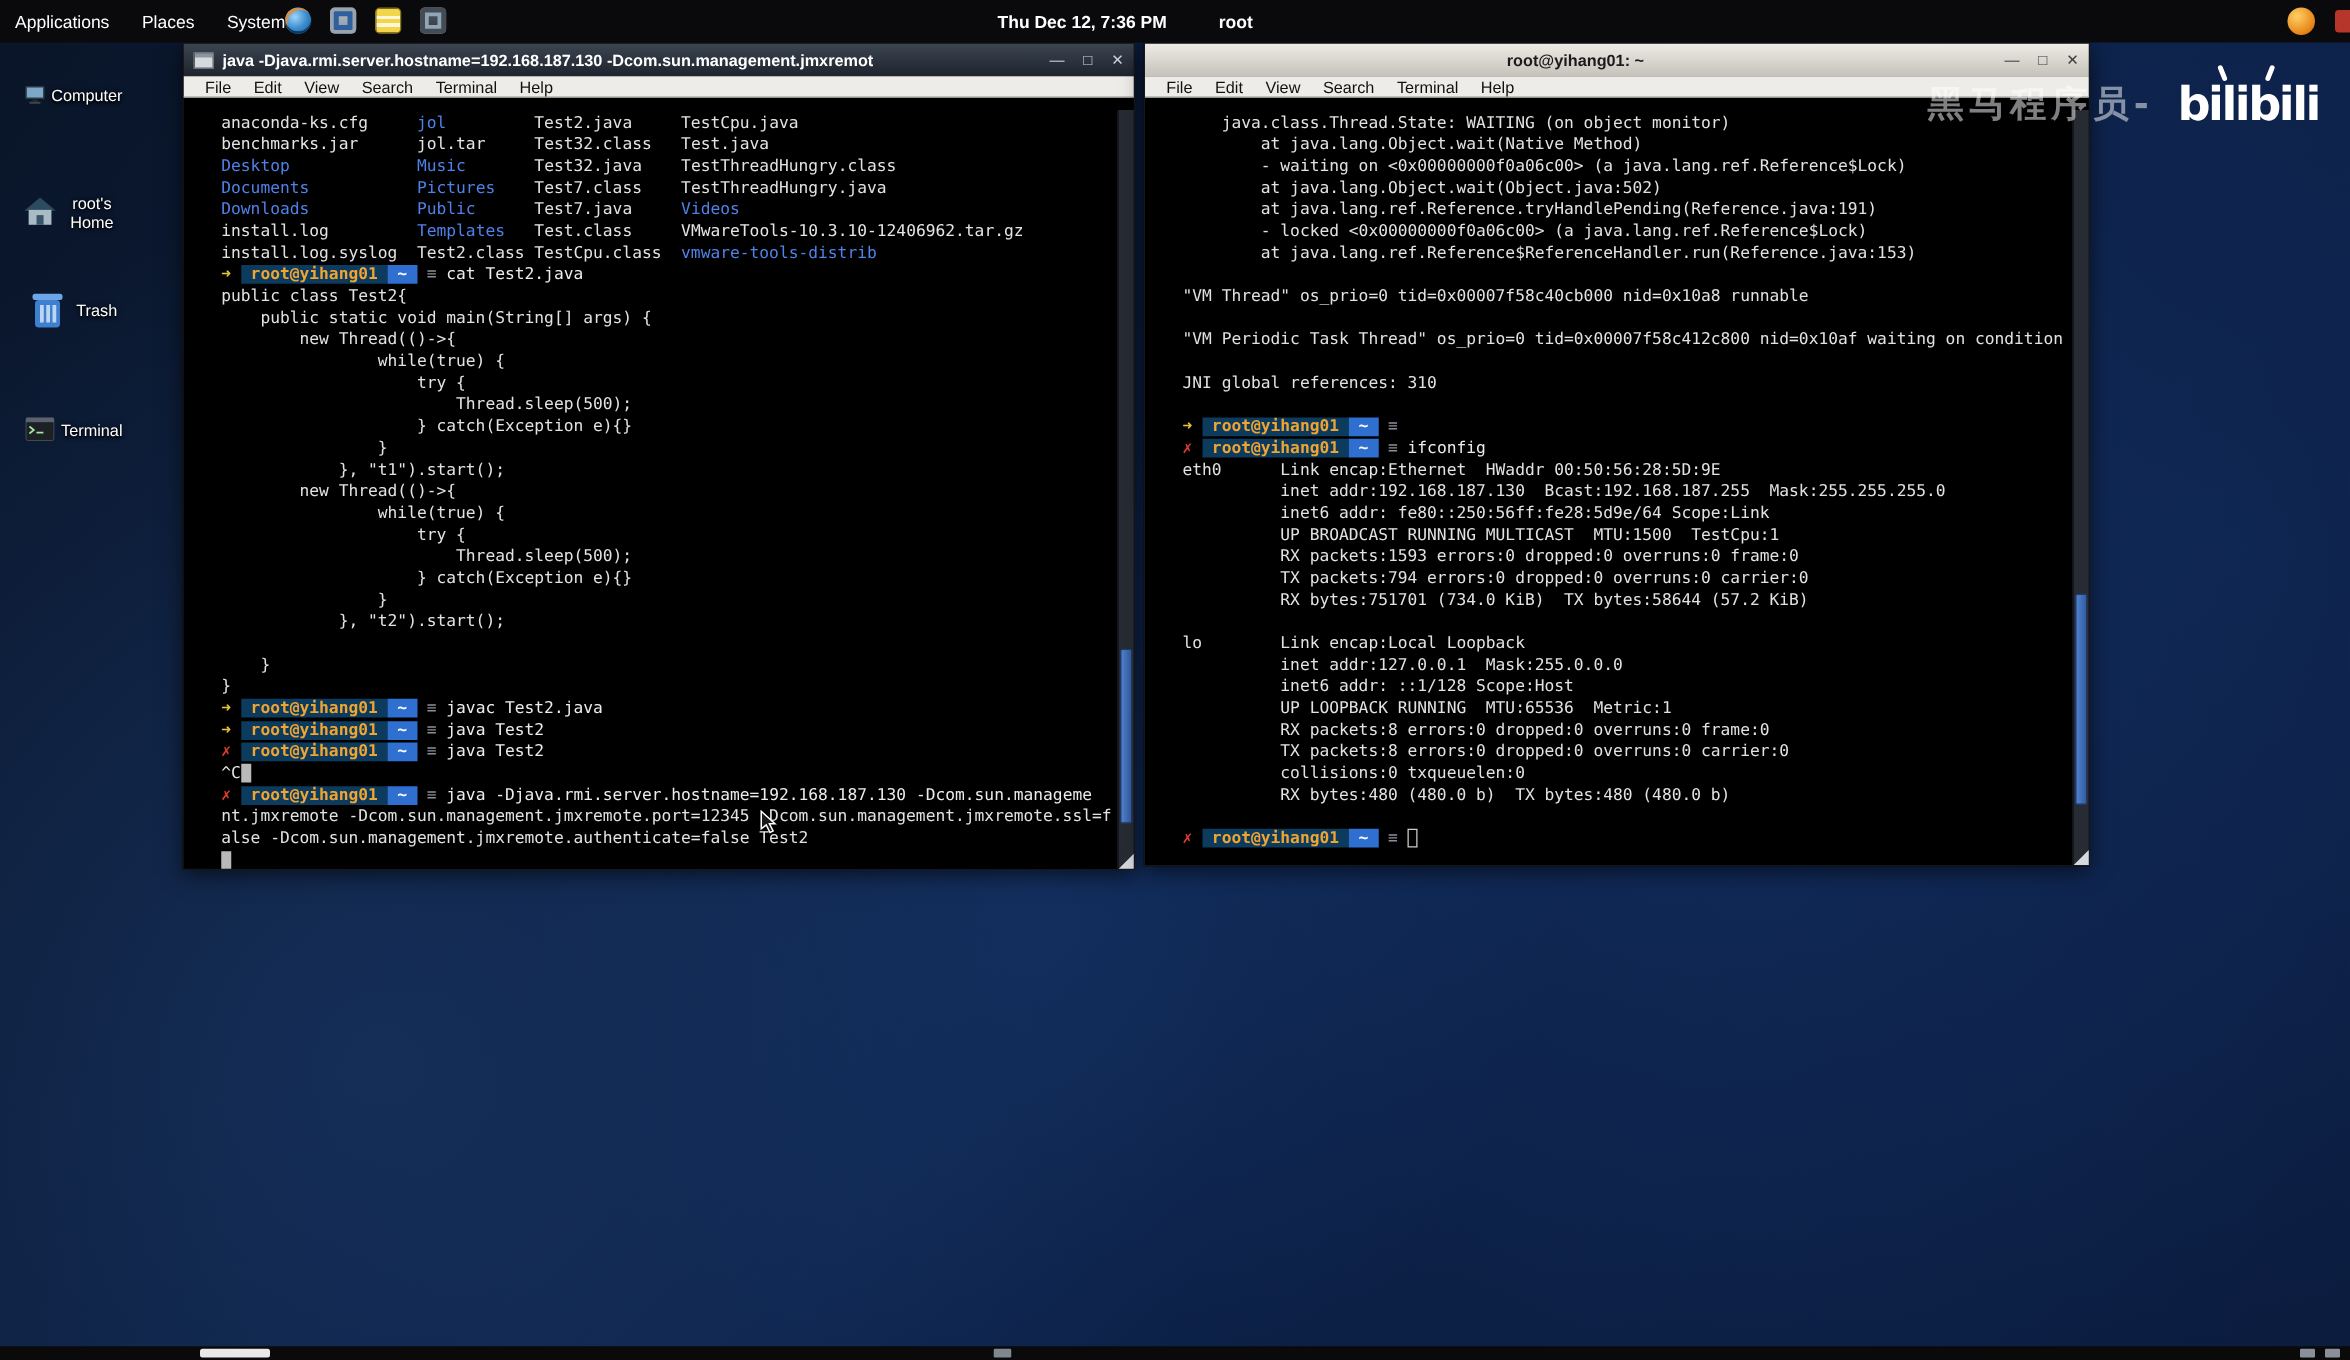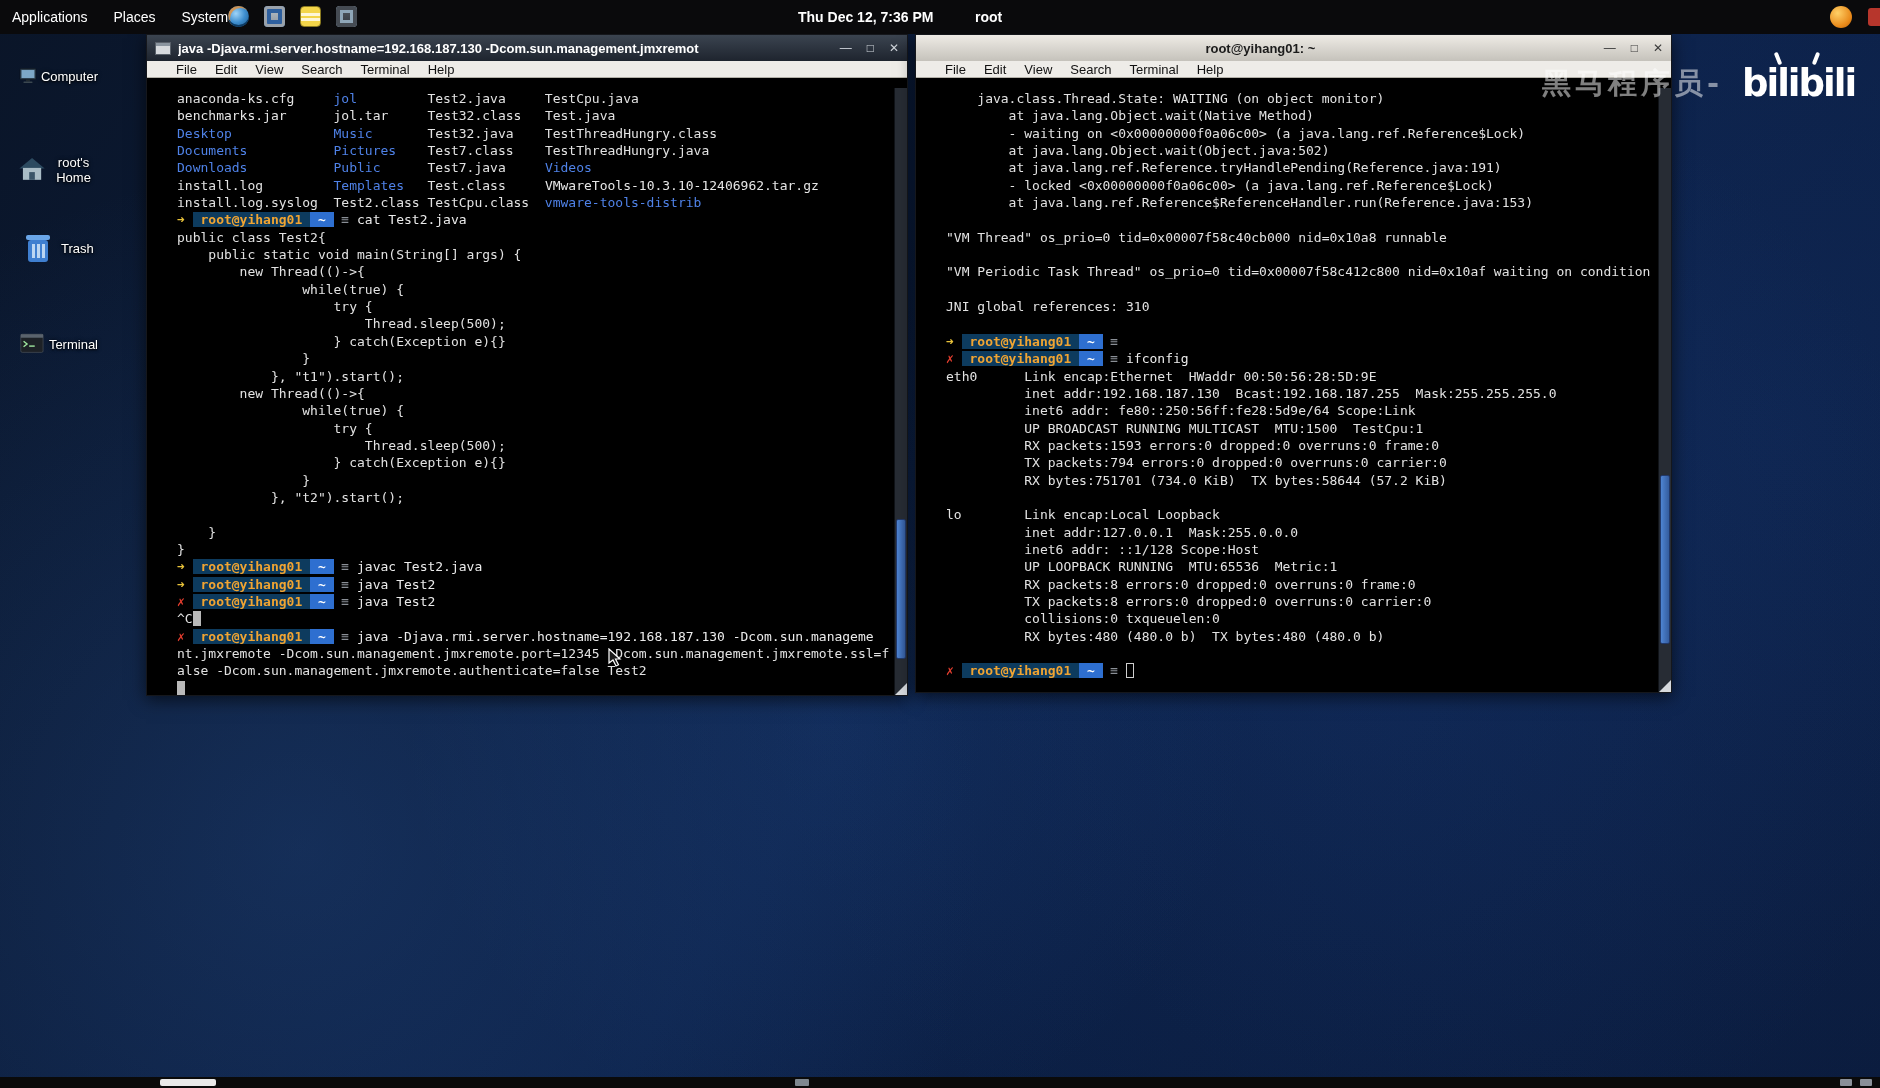--- a/index.html
+++ b/index.html
@@ -40,21 +40,21 @@
   .win-right { left:915px; top:34px; width:757px; height:659px; }
   .tbar { height:26px; display:flex; align-items:center; padding:4px 8px; gap:7px; }
   .tbar-left  { background:linear-gradient(#3b4450,#1e242e); color:#fff; }
   .tbar-right { background:linear-gradient(#eeebe5,#c5c2bb); color:#1b1b1b; }
   .tb-title { font-weight:bold; font-size:13px; white-space:nowrap; overflow:hidden; text-overflow:ellipsis; flex:1; }
   .tbar-right .tb-title { text-align:center; }
   .tb-ico { width:16px; height:13px; background:#d7dadd; border:1px solid #596069; box-shadow: inset 0 3px 0 #8b959f; flex:0 0 auto; }
   .wbtns { display:flex; gap:15px; font-size:12px; flex:0 0 auto; }
   .tbar-left .wbtns { color:#cfd4da; }
   .tbar-right .wbtns { color:#3a3a3a; }
-  .mbar { height:17px; background:#eeece8; border-bottom:1px solid #b3b0a8; display:flex; align-items:center; padding:0 20px;
+  .mbar { height:17px; background:#eeece8; border-bottom:1px solid #b3b0a8; display:flex; align-items:center; padding:0 8px;
           font-size:13px; color:#111; }
   .mitem { padding:4px 9px; }
 
   .term { position:absolute; left:0; right:13px; top:53px; bottom:0; background:#000; overflow:hidden;
           padding:2px 0 0 6px; font-family:"DejaVu Sans Mono", monospace; font-size:13px; line-height:17.35px; color:#e2e2e2;margin-left:24px; }
   .tline { white-space:pre; height:17.35px; }
 
   .t-def { color:#e2e2e2; }
   .t-dir { color:#4f82e8; }
   .t-red { color:#e5e5e5; }

